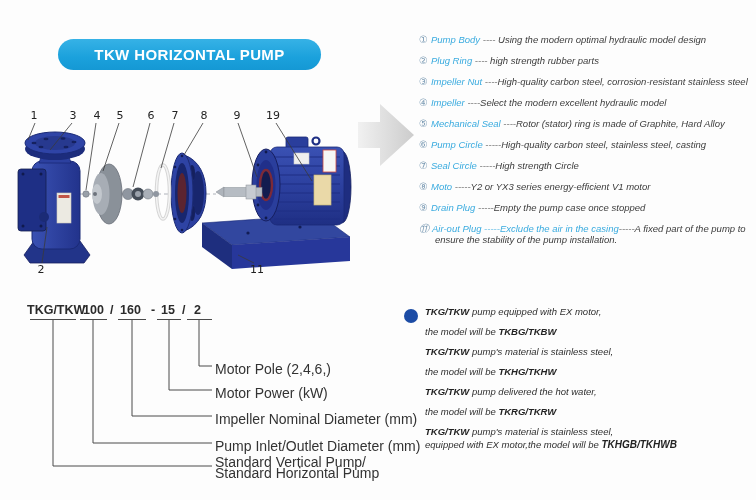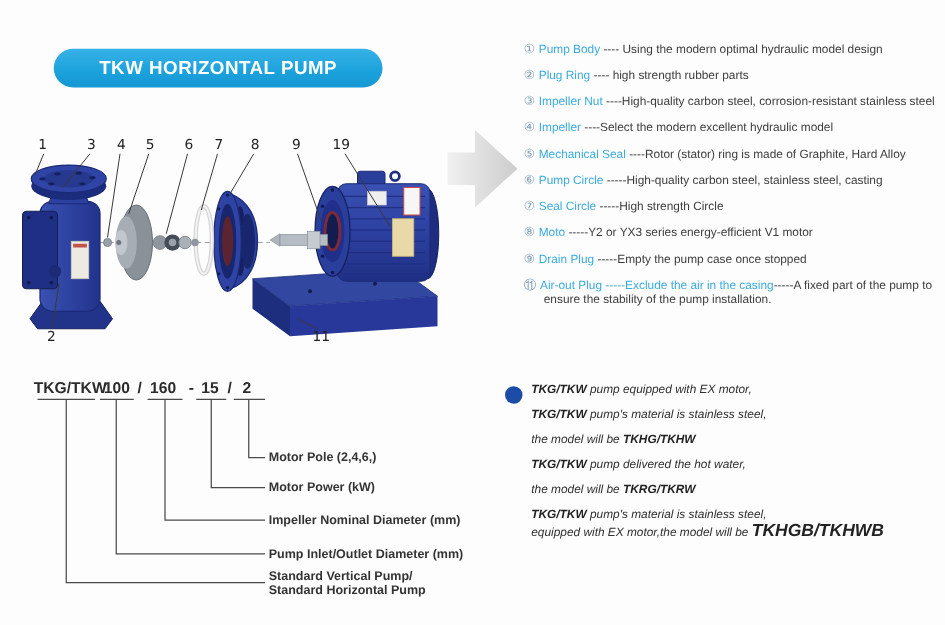--- a/index.html
+++ b/index.html
@@ -1,59 +1,59 @@
 <!DOCTYPE html>
 <html><head>
 <meta charset="utf-8">
 <style>
   html,body{margin:0;padding:0;background:#fff;}
   .page{position:relative;width:756px;height:500px;background:#fdfdfd;overflow:hidden;
         font-family:"Liberation Sans",sans-serif;color:#3a3a3a;}
 
   
-  .banner{position:absolute;left:43px;top:39px;width:263px;height:31px;border-radius:16px;
+  .banner{position:absolute;left:58px;top:39px;width:263px;height:31px;border-radius:16px;
           background:linear-gradient(180deg,#36b2e6 0%,#1ba1dc 60%,#1598d4 100%);
           display:flex;align-items:center;justify-content:center;}
   .banner span{color:#fff;font-weight:bold;font-size:15px;letter-spacing:.4px;}
 
   
   .diagram-svg{position:absolute;left:0;top:95px;width:420px;height:200px;}
   .callout{position:absolute;transform:translateX(-50%);font-size:11px;color:#222;
            font-family:"DejaVu Sans","Liberation Sans",sans-serif;}
   .c0{left:34px;top:109px}.c1{left:73px;top:109px}.c2{left:97px;top:109px}
   .c3{left:120px;top:109px}.c4{left:151px;top:109px}.c5{left:175px;top:109px}
   .c6{left:204px;top:109px}.c7{left:237px;top:109px}.c8{left:273px;top:109px}
   .c9{left:41px;top:263px}.c10{left:257px;top:263px}
 
   
-  .parts-list{position:absolute;left:419px;top:34px;width:334px;}
+  .parts-list{position:absolute;left:419px;top:34px;width:334px;font-style:italic;}
   .pl-item{font-size:9.5px;line-height:11px;margin-bottom:10px;padding-left:16px;text-indent:-16px;}
   .pl-num{color:#7d9cb5;font-family:"DejaVu Sans","Liberation Sans",sans-serif;
           font-size:10px;margin-right:3px;}
   .pl-label{color:#3aabdf;}
   .pl-desc{color:#3c3c3c;}
 
   
   .model-lines{position:absolute;left:0;top:295px;width:400px;height:200px;}
   .seg{position:absolute;font-weight:bold;font-size:12.5px;color:#2b2b2b;top:303px;}
   .s0{left:27px}.s1{left:83px}.s2{left:110px}.s3{left:120px}
   .s4{left:151px}.s5{left:161px}.s6{left:182px}.s7{left:194px}
-  .mlabel{position:absolute;left:215px;font-size:10px;color:#333;white-space:nowrap;font-weight:bold;}
+  .mlabel{position:absolute;left:215px;font-size:14px;color:#333;white-space:nowrap;}
   .ml0{top:361px}.ml1{top:385px}.ml2{top:411px}.ml3{top:438px}
   .ml4{top:457px;line-height:10.5px;}
 
   
   .notes{position:absolute;left:404px;top:306px;width:345px;}
   .bullet{position:absolute;left:0;top:3px;width:14px;height:14px;border-radius:50%;
           background:#1c4ca5;}
   .note-body{margin-left:21px;}
   .note-line{font-size:9.5px;line-height:11px;margin-bottom:9px;color:#2f2f2f;font-style:italic;}
   .note-line.tight{margin-bottom:2px;}
   .nb{font-weight:bold;color:#222;}
-  .nb.big{font-size:14px;}
+  .nb.big{font-size:10px;}
 </style>
 </head>
 <body>
 
 <div class="page">
 
   <div class="banner">
     <span>TKW HORIZONTAL PUMP</span>
   </div>
 
@@ -251,20 +251,21 @@
     <div class="mlabel ml4">
       <div>Standard Vertical Pump/</div>
       <div>Standard Horizontal Pump</div>
     </div>
   </div>
 
   <div class="notes">
     <div class="bullet"></div>
     <div class="note-body">
       <div class="note-line"><span class="nb">TKG/TKW</span><span> pump equipped with EX motor,</span><span class="nb"></span></div>
+      <div class="note-line"><span class="nb"></span><span>the model will be </span><span class="nb">TKBG/TKBW</span></div>
       <div class="note-line"><span class="nb">TKG/TKW</span><span> pump's material is stainless steel,</span><span class="nb"></span></div>
       <div class="note-line"><span class="nb"></span><span>the model will be </span><span class="nb">TKHG/TKHW</span></div>
       <div class="note-line"><span class="nb">TKG/TKW</span><span> pump delivered the hot water,</span><span class="nb"></span></div>
       <div class="note-line"><span class="nb"></span><span>the model will be </span><span class="nb">TKRG/TKRW</span></div>
       <div class="note-line tight"><span class="nb">TKG/TKW</span><span> pump's material is stainless steel,</span><span class="nb"></span></div>
       <div class="note-line"><span class="nb"></span><span>equipped with EX motor,the model will be </span><span class="nb big">TKHGB/TKHWB</span></div>
     </div>
   </div>
 
 </div>

